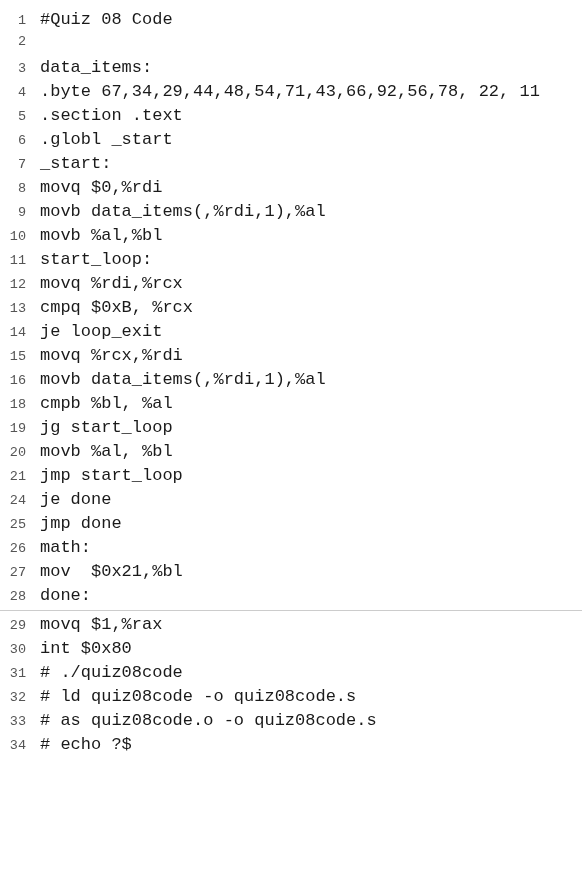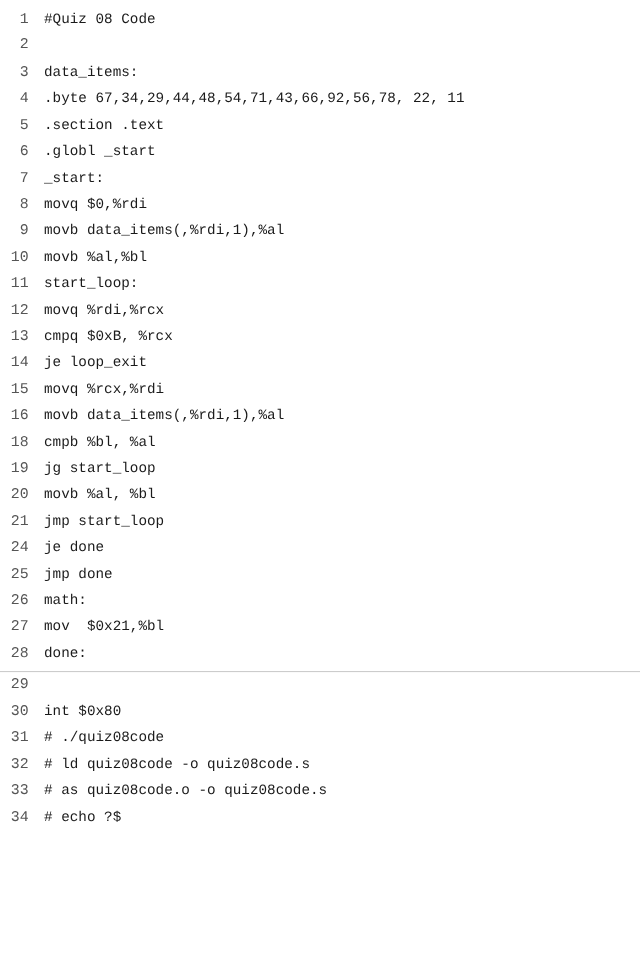--- a/index.html
+++ b/index.html
@@ -37,21 +37,21 @@
       color: #555555;
       text-align: right;
       user-select: none;
       font-size: 13.5px;
       flex-shrink: 0;
     }
 
     .line-content {
       padding: 2px 8px;
       white-space: pre;
-      font-size: 13px;
+      font-size: 17px;
       color: #1a1a1a;
       flex: 1;
     }
 
     .divider-row {
       border-bottom: 1px solid #cccccc;
       margin: 2px 0;
       height: 1px;
     }
   </style>
@@ -155,20 +155,21 @@
         <span class="line-number">27</span>
         <span class="line-content">mov  $0x21,%bl</span>
       </div>
       <div class="code-row">
         <span class="line-number">28</span>
         <span class="line-content">done:</span>
       </div>
       <div class="divider-row"></div>
       <div class="code-row">
         <span class="line-number">29</span>
+        <span class="line-content">movq $1,%rax</span>
       </div>
       <div class="code-row">
         <span class="line-number">30</span>
         <span class="line-content">int $0x80</span>
       </div>
       <div class="code-row">
         <span class="line-number">31</span>
         <span class="line-content"># ./quiz08code</span>
       </div>
       <div class="code-row">

